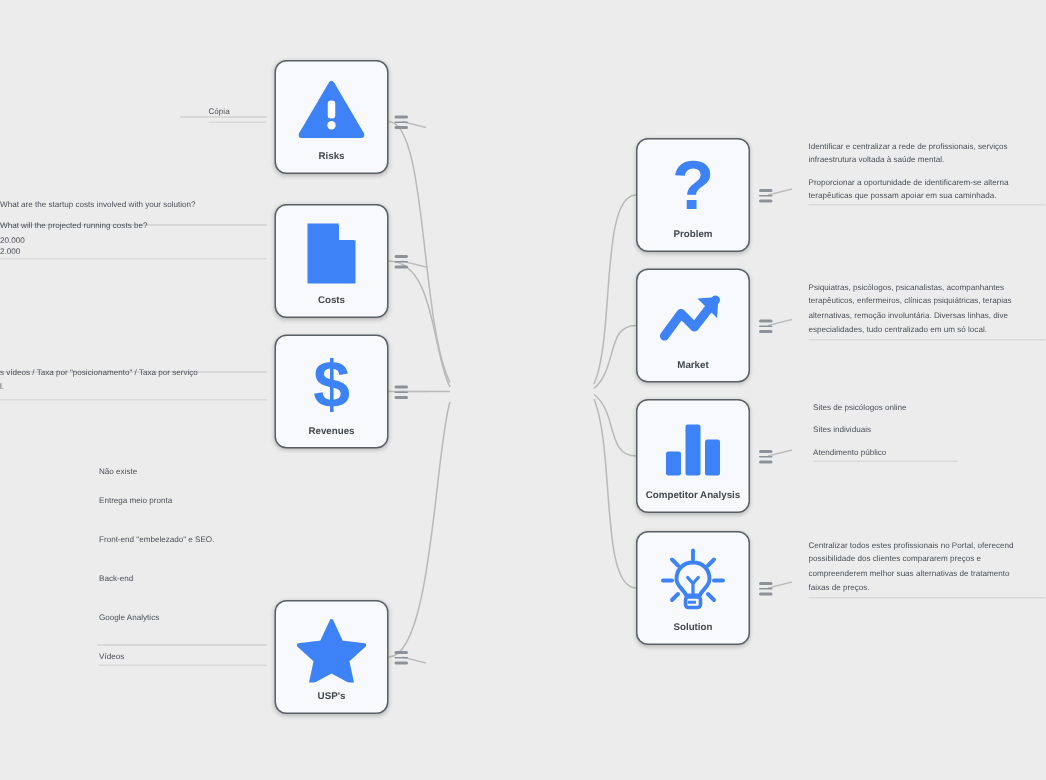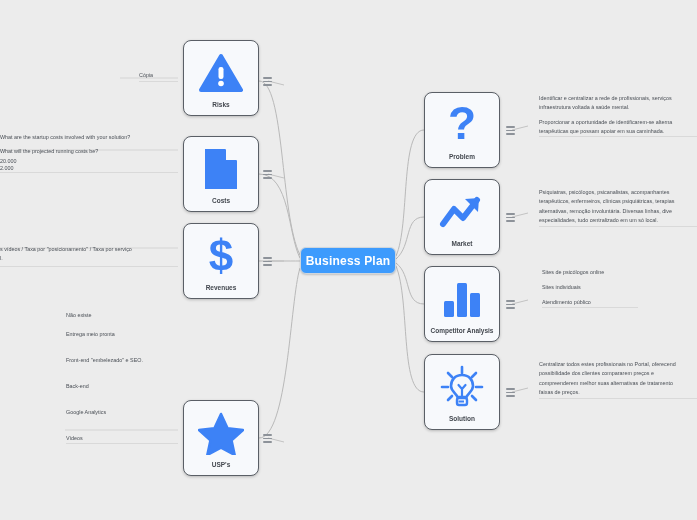--- a/index.html
+++ b/index.html
@@ -174,23 +174,20 @@
     </g>
 
     <g fill="none" stroke="#d2d2d2" stroke-width="0.9">
       <path d="M178 78 L 120 78"></path>
       <path d="M178 150 L 0 150"></path>
       <path d="M178 248 L 0 248"></path>
       <path d="M178 430 L 65 430"></path>
     </g>
   </svg>
 
-  <div class="center-node">
-    <span class="label">Business Plan</span>
-  </div>
 
   <div class="node" style="left:183px; top:40px;">
     <div class="icon-wrap">
       <svg width="44" height="40" viewBox="0 0 44 40">
         <path d="M22 3 L42 37 L2 37 Z" fill="#3d82f6" stroke="#3d82f6" stroke-width="4" stroke-linejoin="round"></path>
         <rect x="19.5" y="14" width="5" height="12" rx="2.2" fill="#ffffff"></rect>
         <circle cx="22" cy="30.5" r="2.8" fill="#ffffff"></circle>
       </svg>
     </div>
     <div class="node-label">Risks</div>

